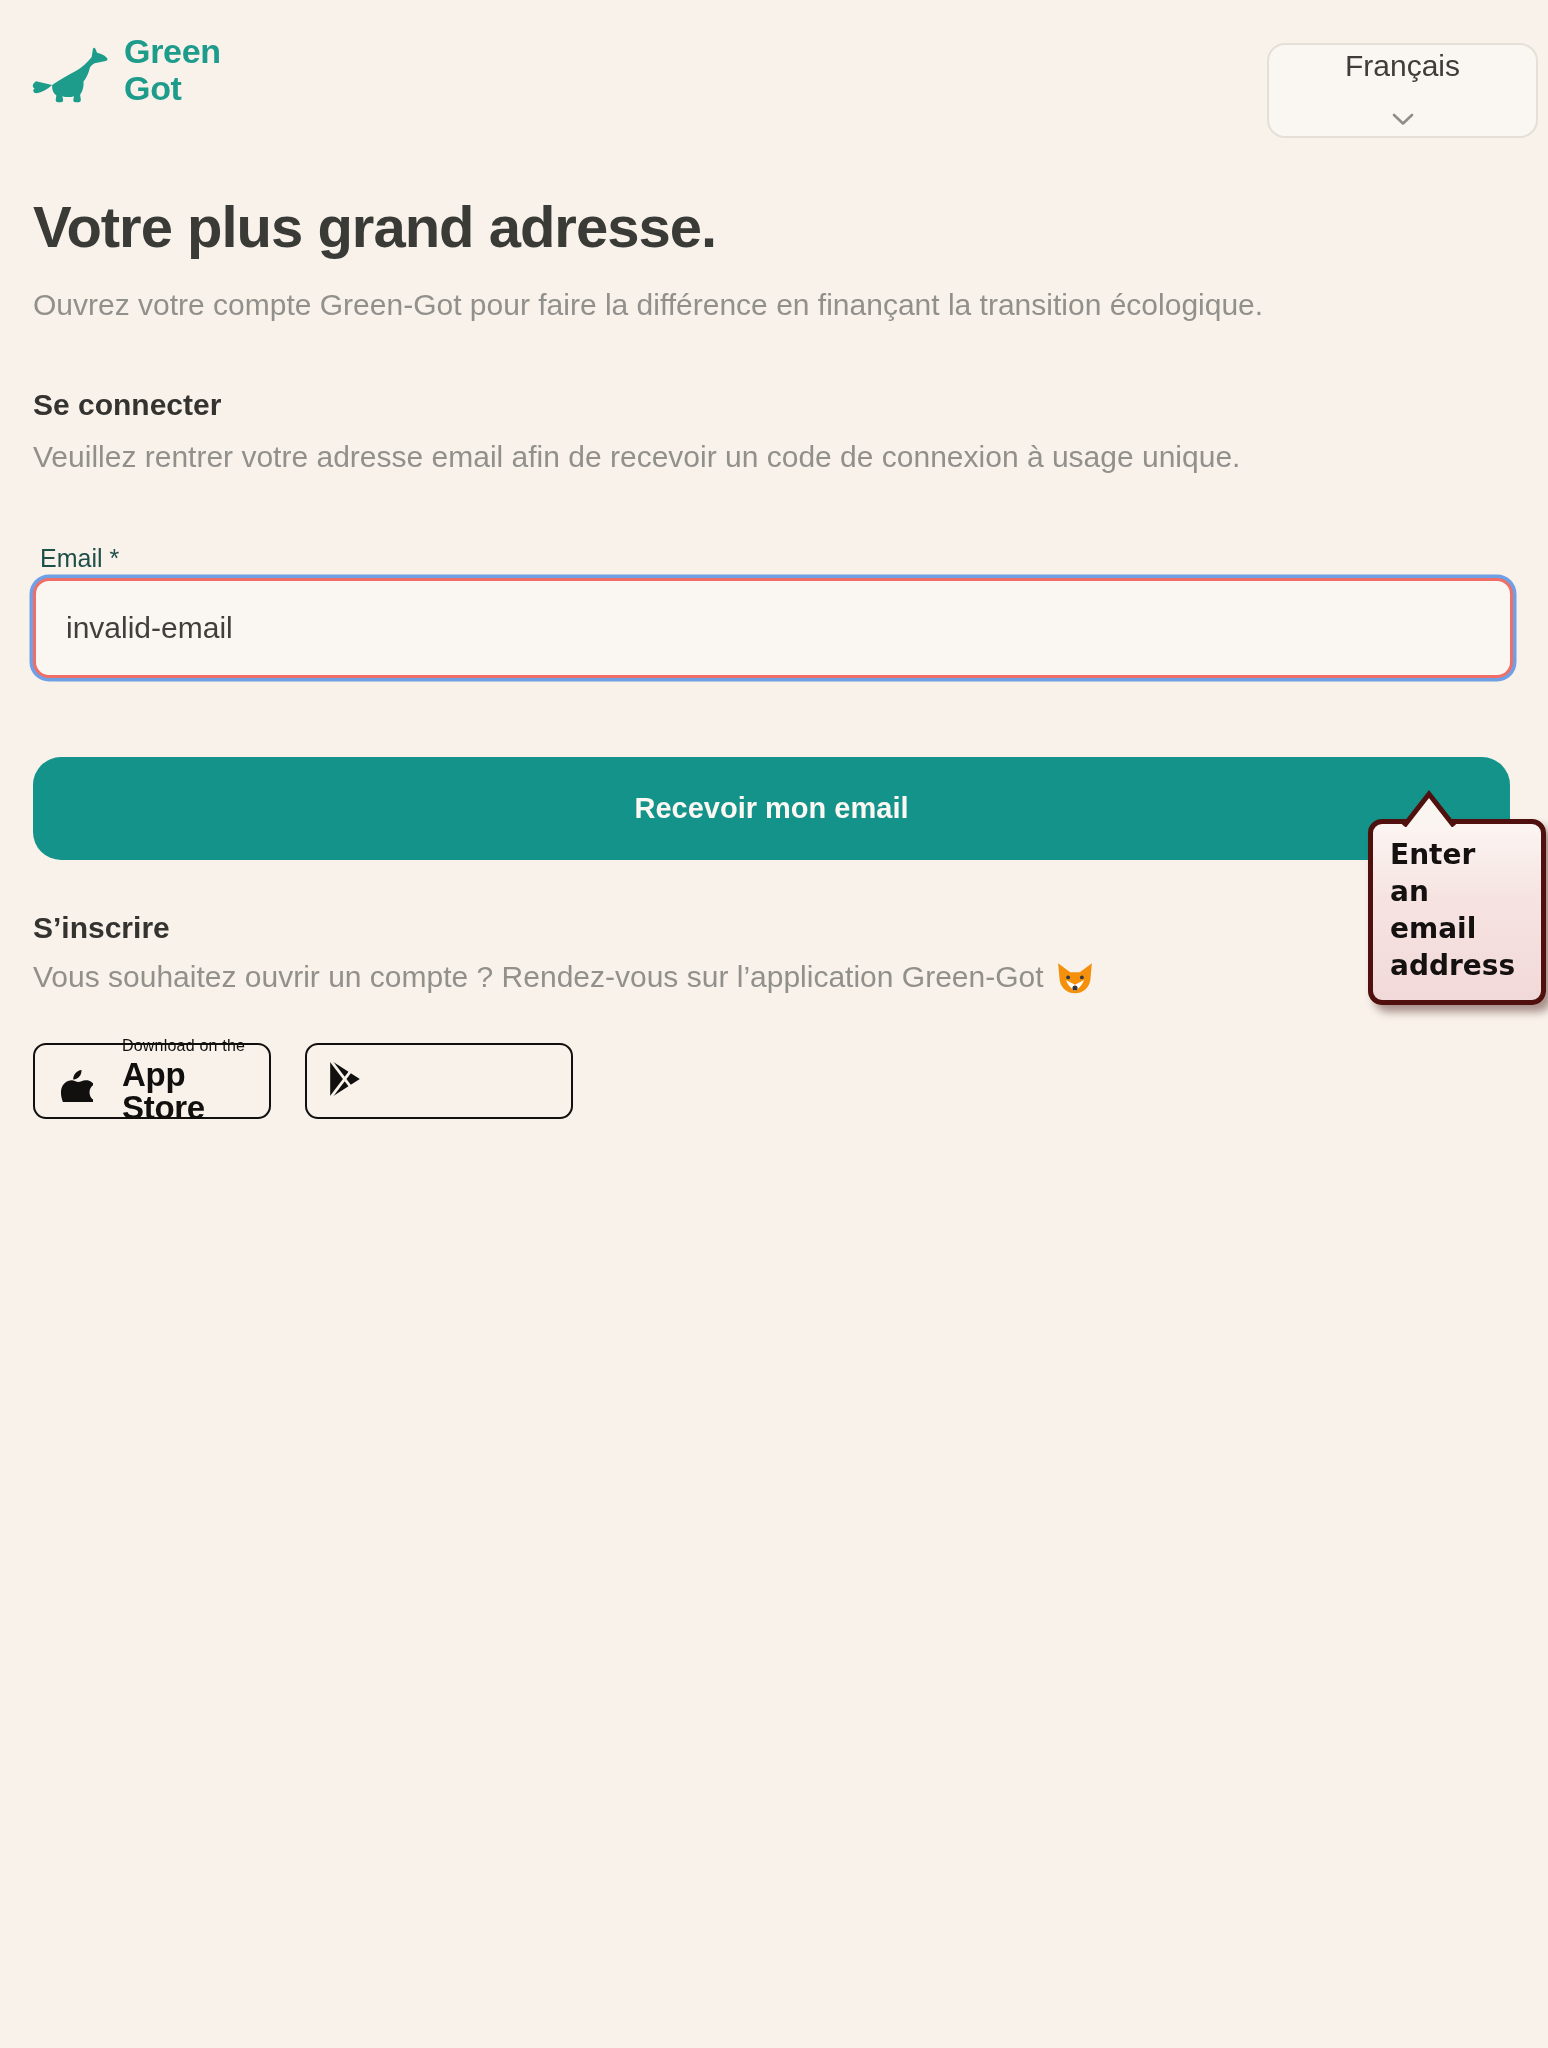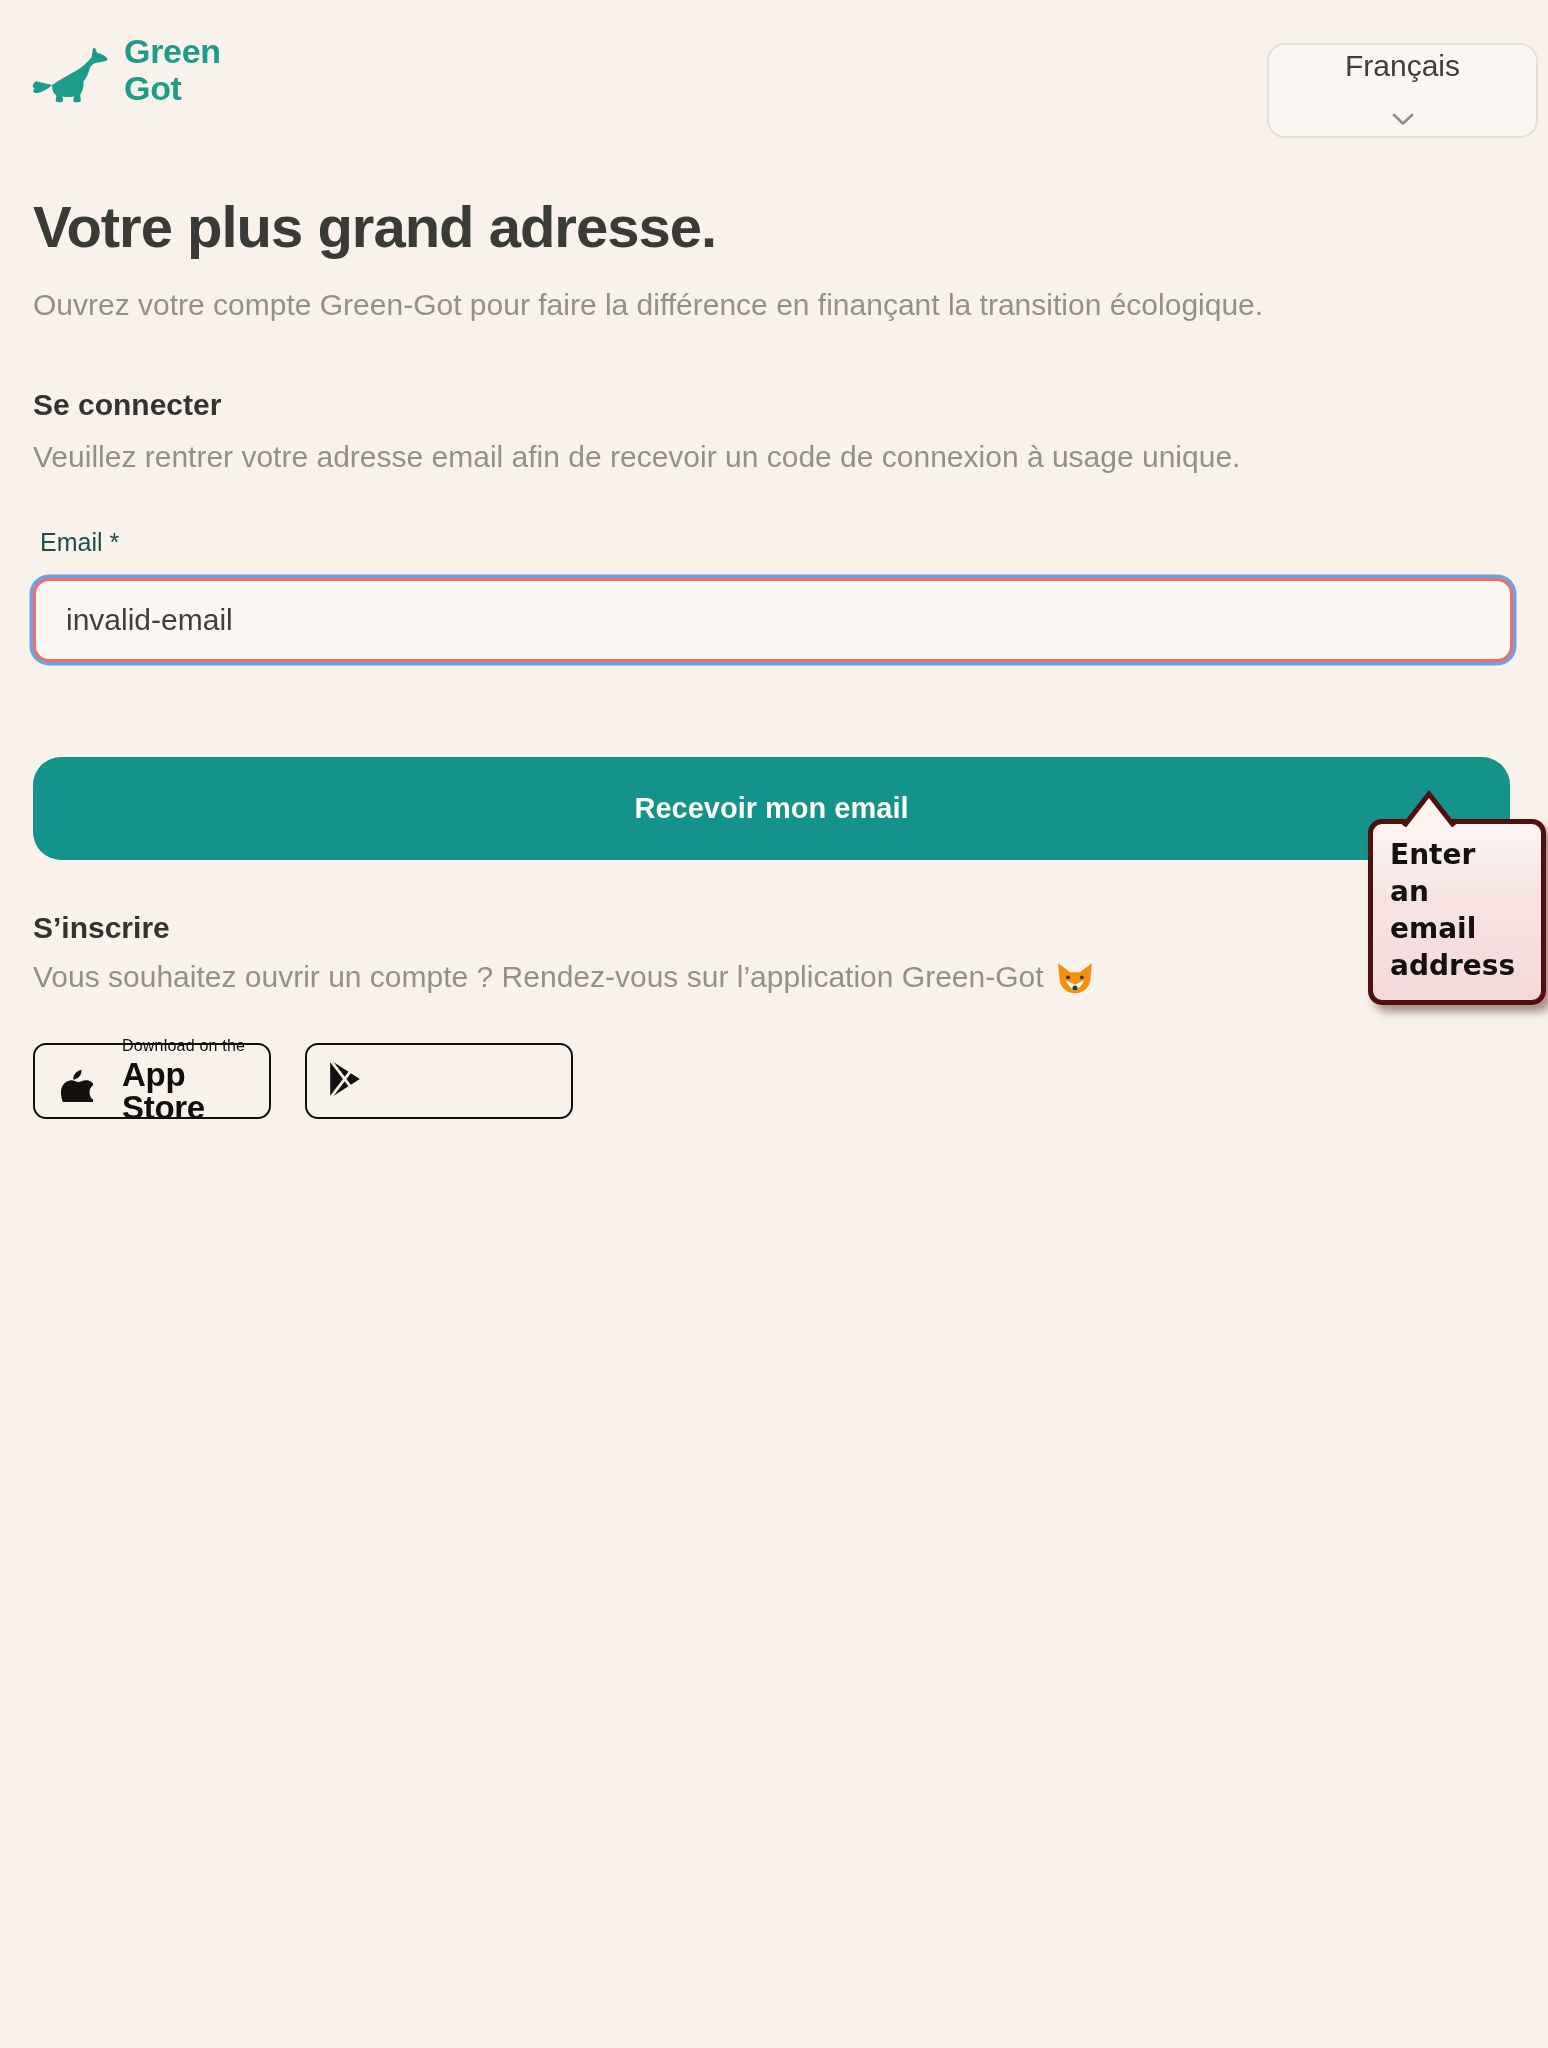--- a/index.html
+++ b/index.html
@@ -27,23 +27,23 @@
   
   .h1 { left: 33px; top: 193px; font-size: 58px; font-weight: 700; color: #3A3A37; letter-spacing: -1px; }
   .subtitle { left: 33px; top: 288px; font-size: 30px; color: #92908B; }
 
   .section-h { font-size: 30px; font-weight: 700; color: #343330; }
   .para { font-size: 30px; color: #92908B; }
   .login-h { left: 33px; top: 388px; }
   .login-p { left: 33px; top: 440px; }
 
   
-  .email-label { left: 40px; top: 528px; font-size: 25px; color: #1F4F49; }
+  .email-label { left: 40px; top: 544px; font-size: 25px; color: #1F4F49; }
   .email-input {
-    left: 33px; top: 578px; width: 1480px; height: 84px; box-sizing: border-box;
+    left: 33px; top: 578px; width: 1480px; height: 100px; box-sizing: border-box;
     background: #FAF7F2; border: 3px solid #EF6F68; border-radius: 16px;
     box-shadow: 0 0 0 3.5px #6FA0E6;
     font-family: "Liberation Sans", sans-serif;
     font-size: 30px; color: #403F3C; padding: 0 30px; outline: none;
   }
 
   
   .submit {
     left: 33px; top: 757px; width: 1477px; height: 103px;
     background: #14938A; border: none; border-radius: 28px;

